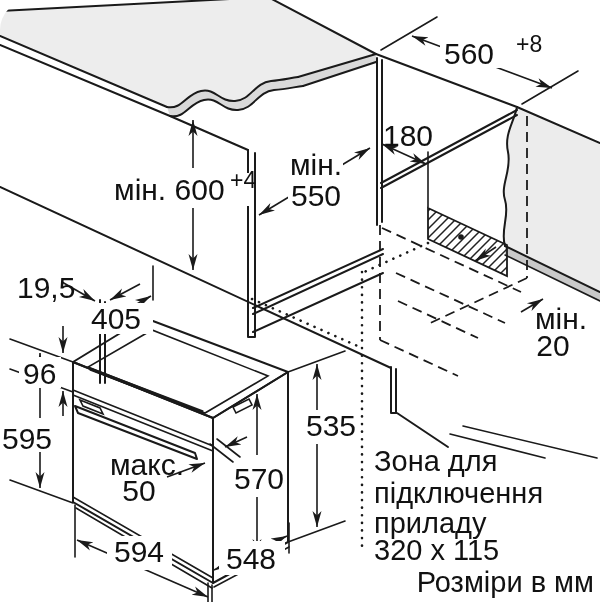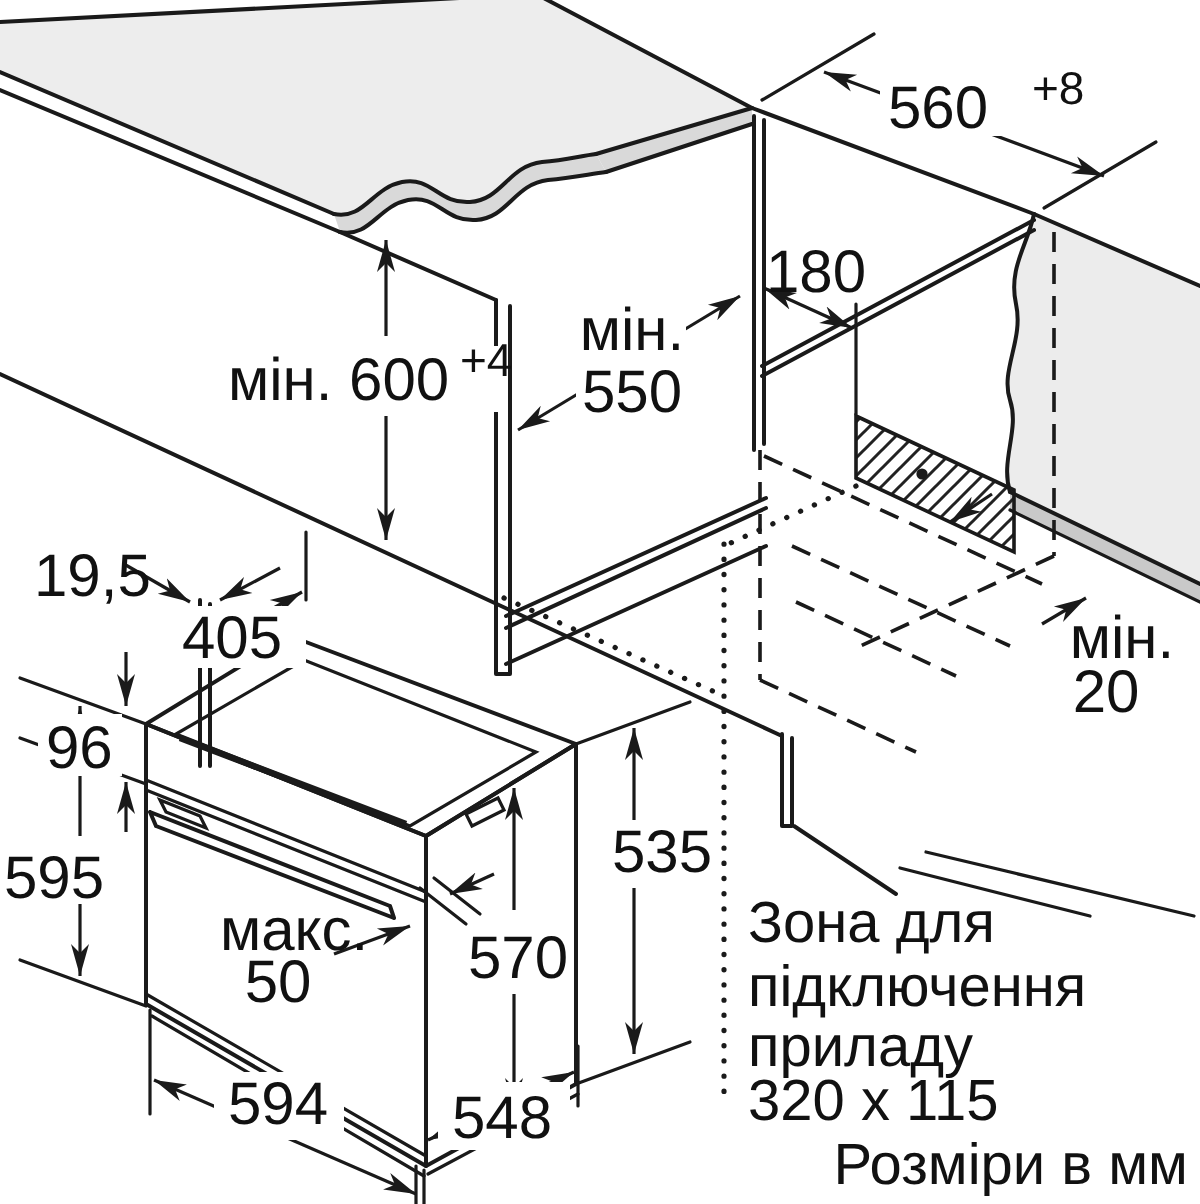--- a/index.html
+++ b/index.html
@@ -1,17 +1,17 @@
 <!DOCTYPE html>
 <html><head>
 <meta charset="utf-8">
 <style>
   html,body{margin:0;padding:0;background:#fff;}
   .stage{position:relative;width:600px;height:602px;background:#fff;overflow:hidden;
-         font-family:"Liberation Sans",sans-serif;}
+         font-family:"Liberation Sans",sans-serif;border-radius:30px;}
   svg{display:block;}
   .ln{stroke:#1a1a1a;stroke-width:2;fill:none;stroke-linecap:round;stroke-linejoin:round;}
   .ln-thin{stroke:#1a1a1a;stroke-width:1.6;fill:none;stroke-linecap:round;}
   .ln-dash{stroke:#1a1a1a;stroke-width:1.8;fill:none;stroke-dasharray:10 6;stroke-linecap:butt;}
   .ln-dot{stroke:#1a1a1a;stroke-width:2.6;fill:none;stroke-dasharray:0.1 7.5;stroke-linecap:round;}
   .dim{stroke:#1a1a1a;stroke-width:1.6;fill:none;}
   .lbl{font-family:"Liberation Sans",sans-serif;font-size:30px;fill:#111;}
   .lbl-sup{font-family:"Liberation Sans",sans-serif;font-size:23px;fill:#111;}
   .lbl-zone{font-family:"Liberation Sans",sans-serif;font-size:29px;fill:#111;}
   .bg{fill:#ffffff;}

